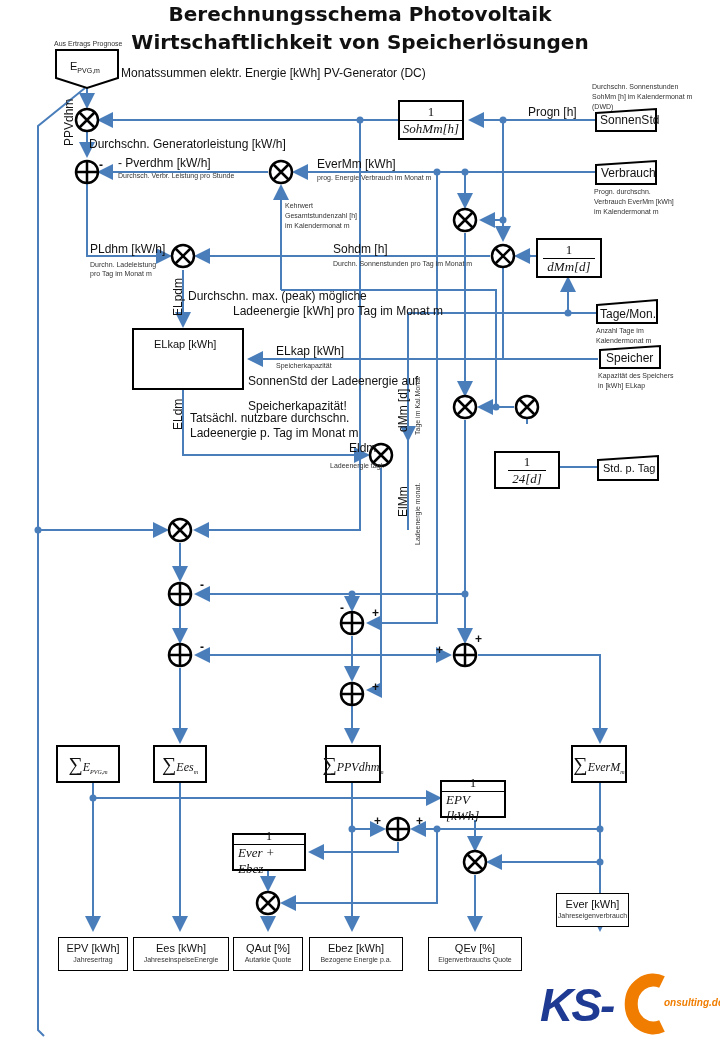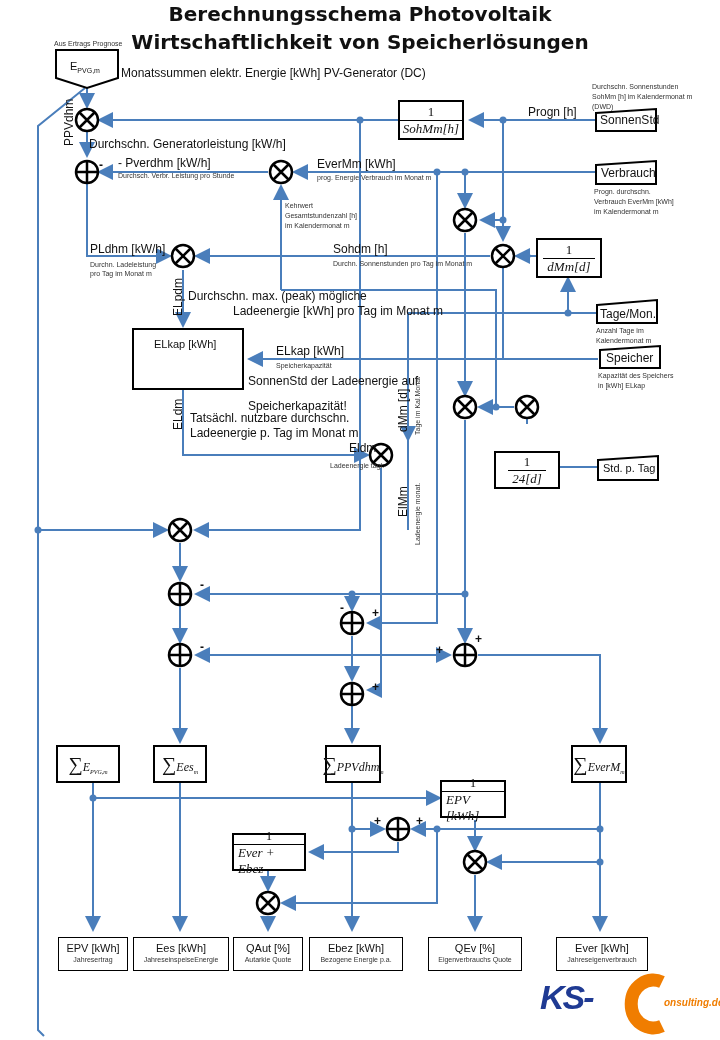--- a/index.html
+++ b/index.html
@@ -349,21 +349,21 @@
   <div class="d">Autarkie Quote</div>
 </div>
 <div class="out" style="left:309px; top:937px; width:94px;">
   <div class="l">Ebez [kWh]</div>
   <div class="d">Bezogene Energie p.a.</div>
 </div>
 <div class="out" style="left:428px; top:937px; width:94px;">
   <div class="l">QEv [%]</div>
   <div class="d">Eigenverbrauchs Quote</div>
 </div>
-<div class="out" style="left:556px; top:937px; width:92px;text-align:center;">
+<div class="out" style="left:556px; top:893px; width:73px;text-align:center;">
   <div class="l">Ever [kWh]</div>
   <div class="d">Jahreseigenverbrauch</div>
 </div>
 
 <div class="logo">
-  <span style="font-size:34px; color:#1f3a93; letter-spacing:-2px;">KS-</span>
+  <span style="font-size:46px; color:#1f3a93; letter-spacing:-2px;">KS-</span>
 </div>
 <div class="t" style="left:664px; top:997px; font-size:10px; font-weight:bold; font-style:italic; color:#f07d00;">onsulting.de</div>
 
 </body></html>

